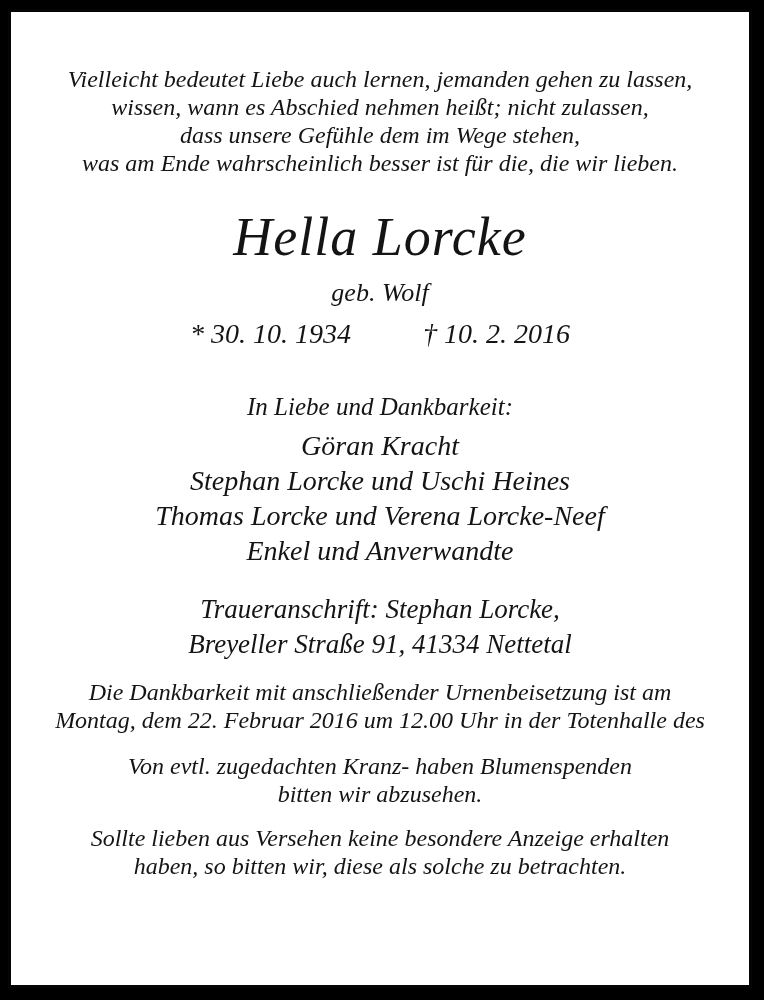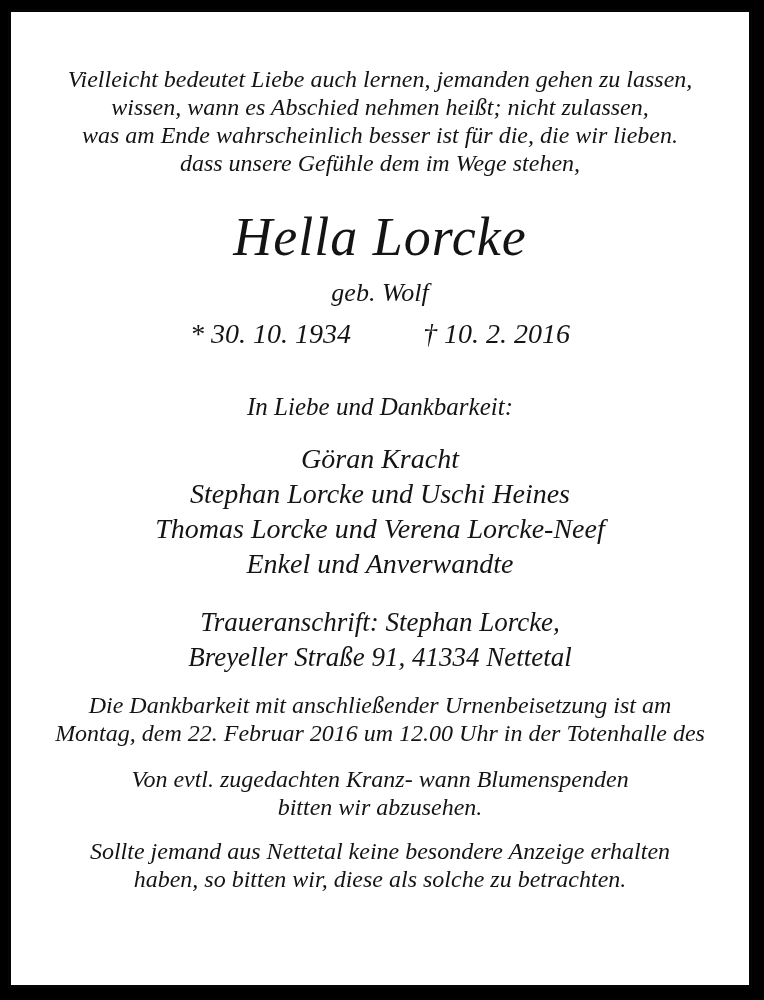--- a/index.html
+++ b/index.html
@@ -60,21 +60,21 @@
     display: flex;
     justify-content: center;
     gap: 72px;
   }
   .gratitude-intro {
     margin-top: 39px;
     font-size: 25px;
     line-height: 32px;
   }
   .mourners {
-    margin-top: 18px;
+    margin-top: 5px;
     font-size: 28px;
     line-height: 35px;
   }
   .address {
     margin-top: 24px;
     font-size: 27px;
     line-height: 35px;
   }
   .ceremony {
     margin-top: 16px;
@@ -94,22 +94,22 @@
 </style>
 </head>
 <body>
 
 <div class="paper">
   <div class="frame">
 
     <div class="epigraph">
       <div>Vielleicht bedeutet Liebe auch lernen, jemanden gehen zu lassen,</div>
       <div>wissen, wann es Abschied nehmen heißt; nicht zulassen,</div>
+      <div>dass unsere Gefühle dem im Wege stehen,</div>
       <div>was am Ende wahrscheinlich besser ist für die, die wir lieben.</div>
-      <div>dass unsere Gefühle dem im Wege stehen,</div>
     </div>
 
     <div class="deceased-name">Hella Lorcke</div>
 
     <div class="maiden-name">geb. Wolf</div>
 
     <div class="dates-row">
       <span>* 30. 10. 1934</span>
       <span>† 10. 2. 2016</span>
     </div>
@@ -127,23 +127,23 @@
       <div>Traueranschrift: Stephan Lorcke,</div>
       <div>Breyeller Straße 91, 41334 Nettetal</div>
     </div>
 
     <div class="ceremony">
       <div>Die Dankbarkeit mit anschließender Urnenbeisetzung ist am</div>
       <div>Montag, dem 22. Februar 2016 um 12.00 Uhr in der Totenhalle des</div>
     </div>
 
     <div class="flowers">
-      <div>Von evtl. zugedachten Kranz- wann Blumenspenden</div>
+      <div>Von evtl. zugedachten Kranz- haben Blumenspenden</div>
       <div>bitten wir abzusehen.</div>
     </div>
 
     <div class="notice">
-      <div>Sollte jemand aus Nettetal keine besondere Anzeige erhalten</div>
+      <div>Sollte lieben aus Versehen keine besondere Anzeige erhalten</div>
       <div>haben, so bitten wir, diese als solche zu betrachten.</div>
     </div>
 
   </div>
 </div>
 
 </body></html>

